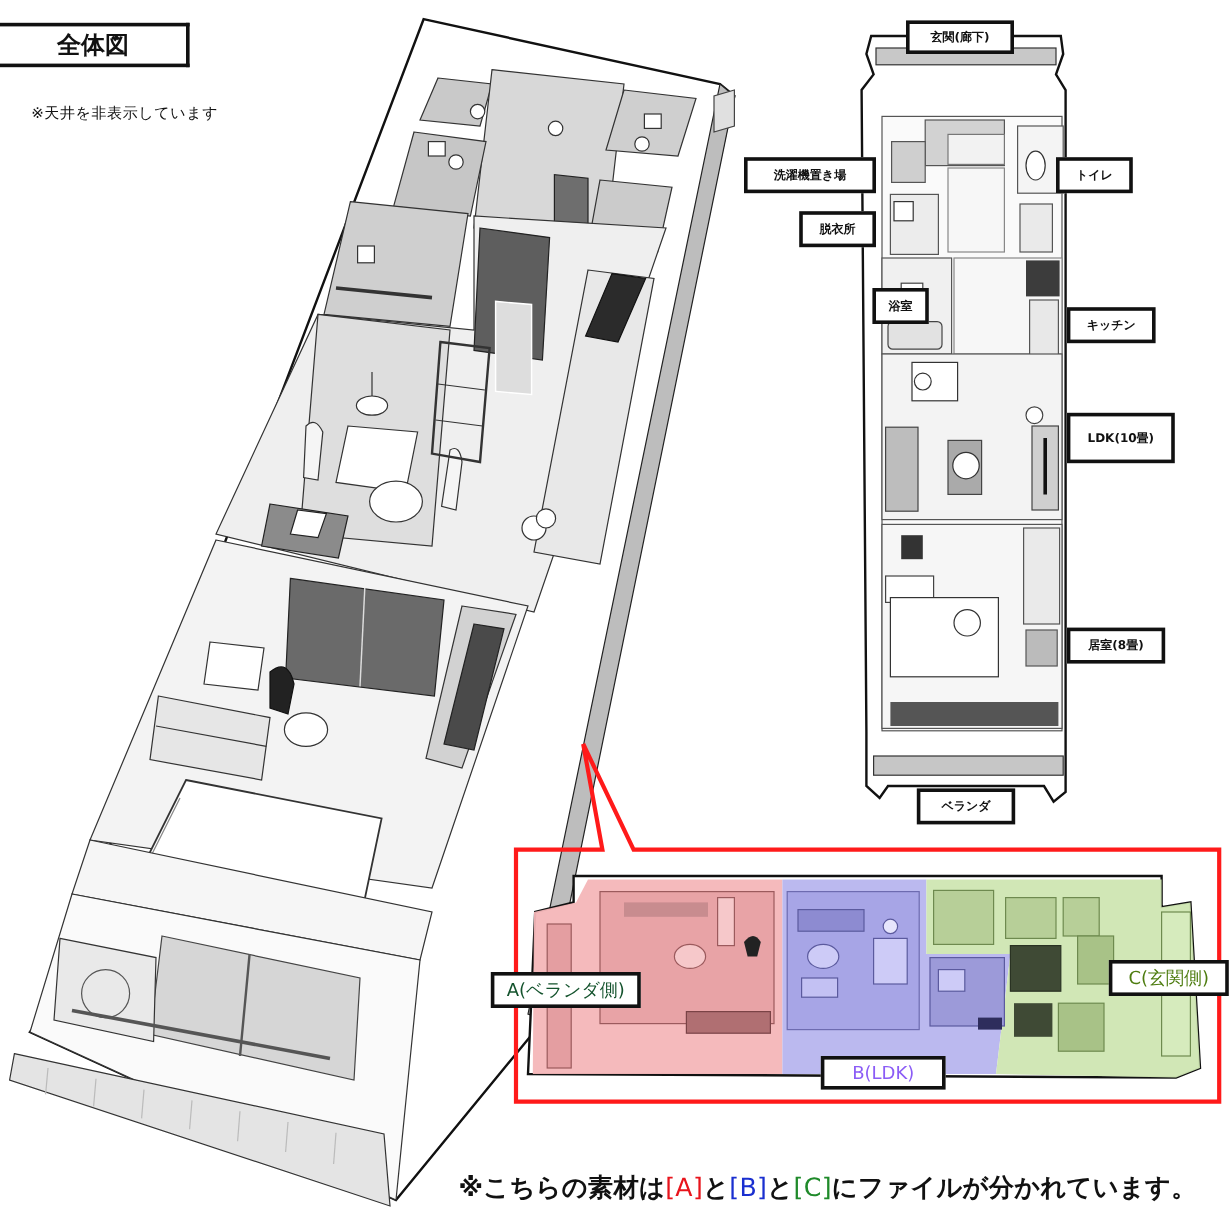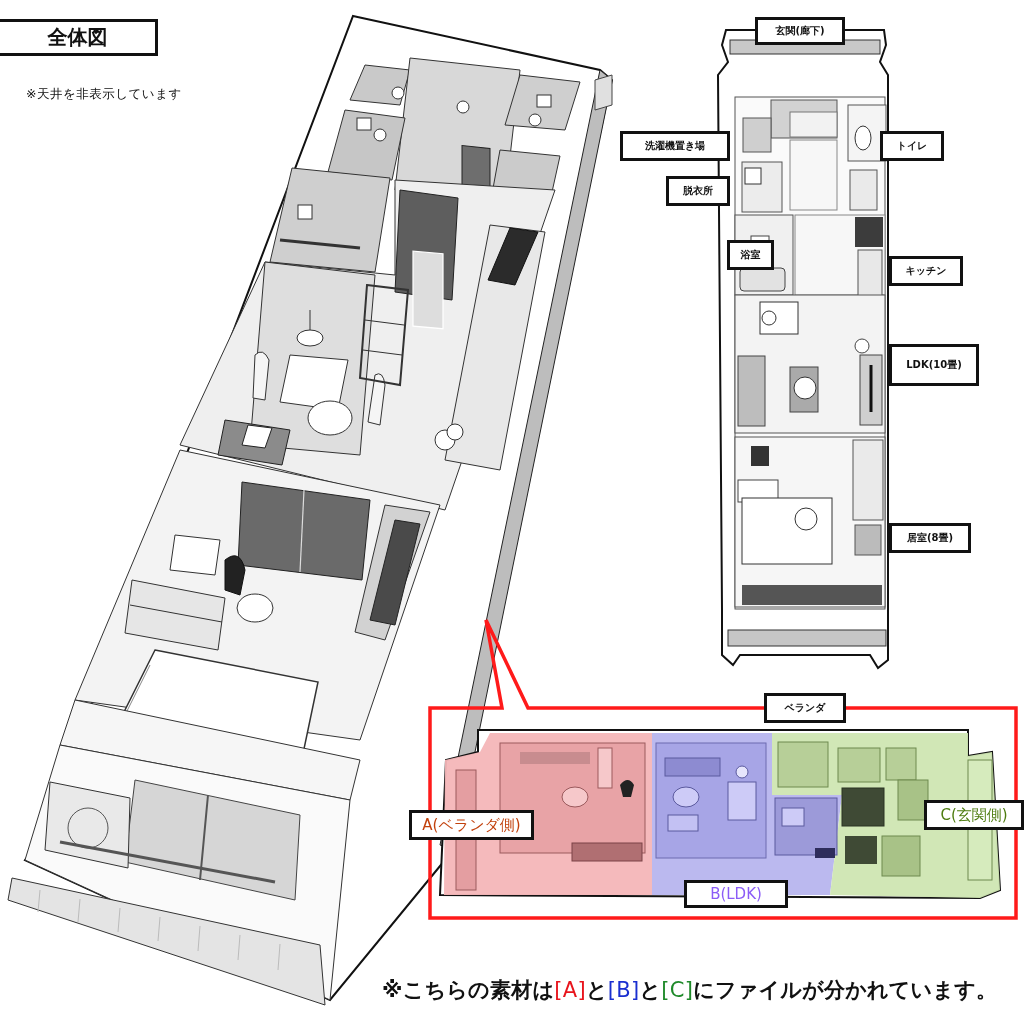--- a/index.html
+++ b/index.html
@@ -213,21 +213,21 @@
 <div class="abs note">※天井を非表示しています</div>
 
 <div class="lbl" style="left:755px; top:17px; width:90px; height:28px;">玄関(廊下)</div>
 <div class="lbl" style="left:620px; top:131px; width:110px; height:30px;">洗濯機置き場</div>
 <div class="lbl" style="left:880px; top:131px; width:64px; height:30px;">トイレ</div>
 <div class="lbl" style="left:666px; top:176px; width:64px; height:30px;text-align:right;">脱衣所</div>
 <div class="lbl" style="left:683px; top:240px; width:47px; height:30px;margin-left:44px;">浴室</div>
 <div class="lbl" style="left:889px; top:256px; width:74px; height:30px;">キッチン</div>
 <div class="lbl" style="left:889px; top:344px; width:90px; height:42px;">LDK(10畳)</div>
 <div class="lbl" style="left:889px; top:523px; width:82px; height:30px;">居室(8畳)</div>
-<div class="lbl" style="left:764px; top:657px; width:82px; height:30px;margin-top:36px;">ベランダ</div>
-
-<div class="lbl colored" style="left:409px; top:810px; width:125px; height:30px; color:#c2410c;">A(ベランダ側)</div>
+<div class="lbl" style="left:764px; top:657px; width:82px; height:30px;">ベランダ</div>
+
+<div class="lbl colored" style="left:409px; top:810px; width:125px; height:30px; color:#14532d;">A(ベランダ側)</div>
 <div class="lbl colored" style="left:684px; top:880px; width:104px; height:28px; color:#8b5cf6;">B(LDK)</div>
 <div class="lbl colored" style="left:924px; top:800px; width:100px; height:30px; color:#4d7c0f;">C(玄関側)</div>
 
 <div class="abs footer">
   <span>※こちらの素材は</span><span style="color:#e8141c;font-weight:normal;">[A]</span><span>と</span><span style="color:#1a2fd0;font-weight:normal;">[B]</span><span>と</span><span style="color:#1f8a2a;font-weight:normal;">[C]</span><span>にファイルが分かれています。</span>
 </div>
 
 </body></html>

